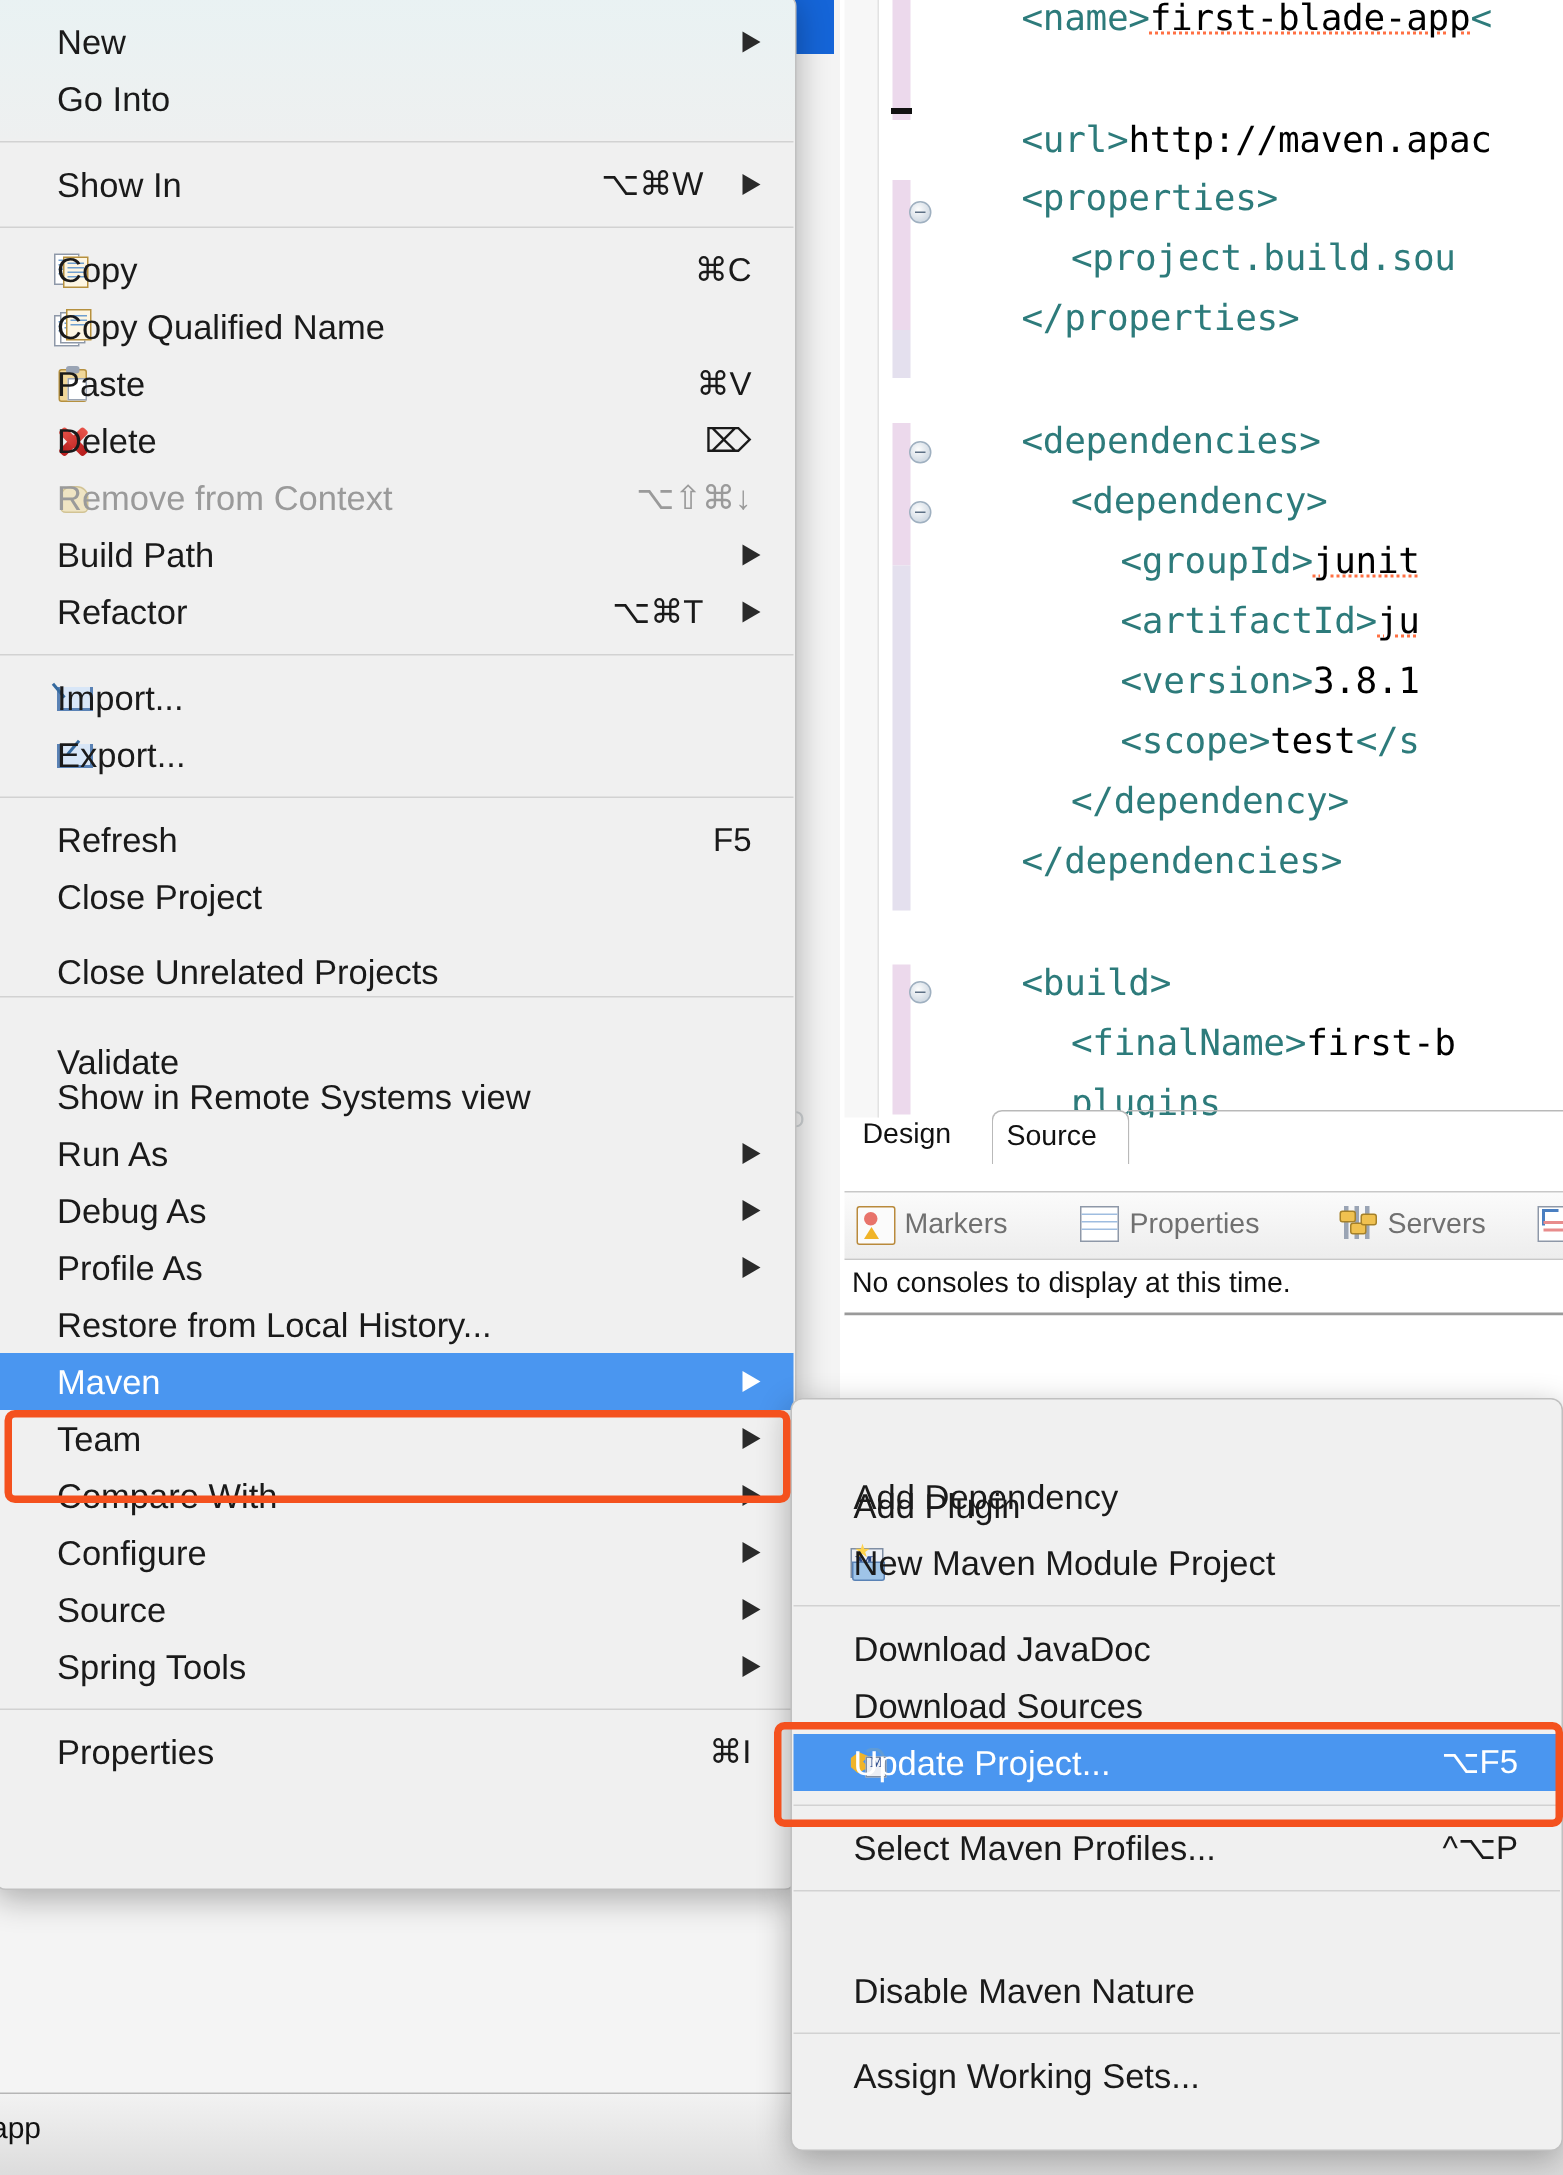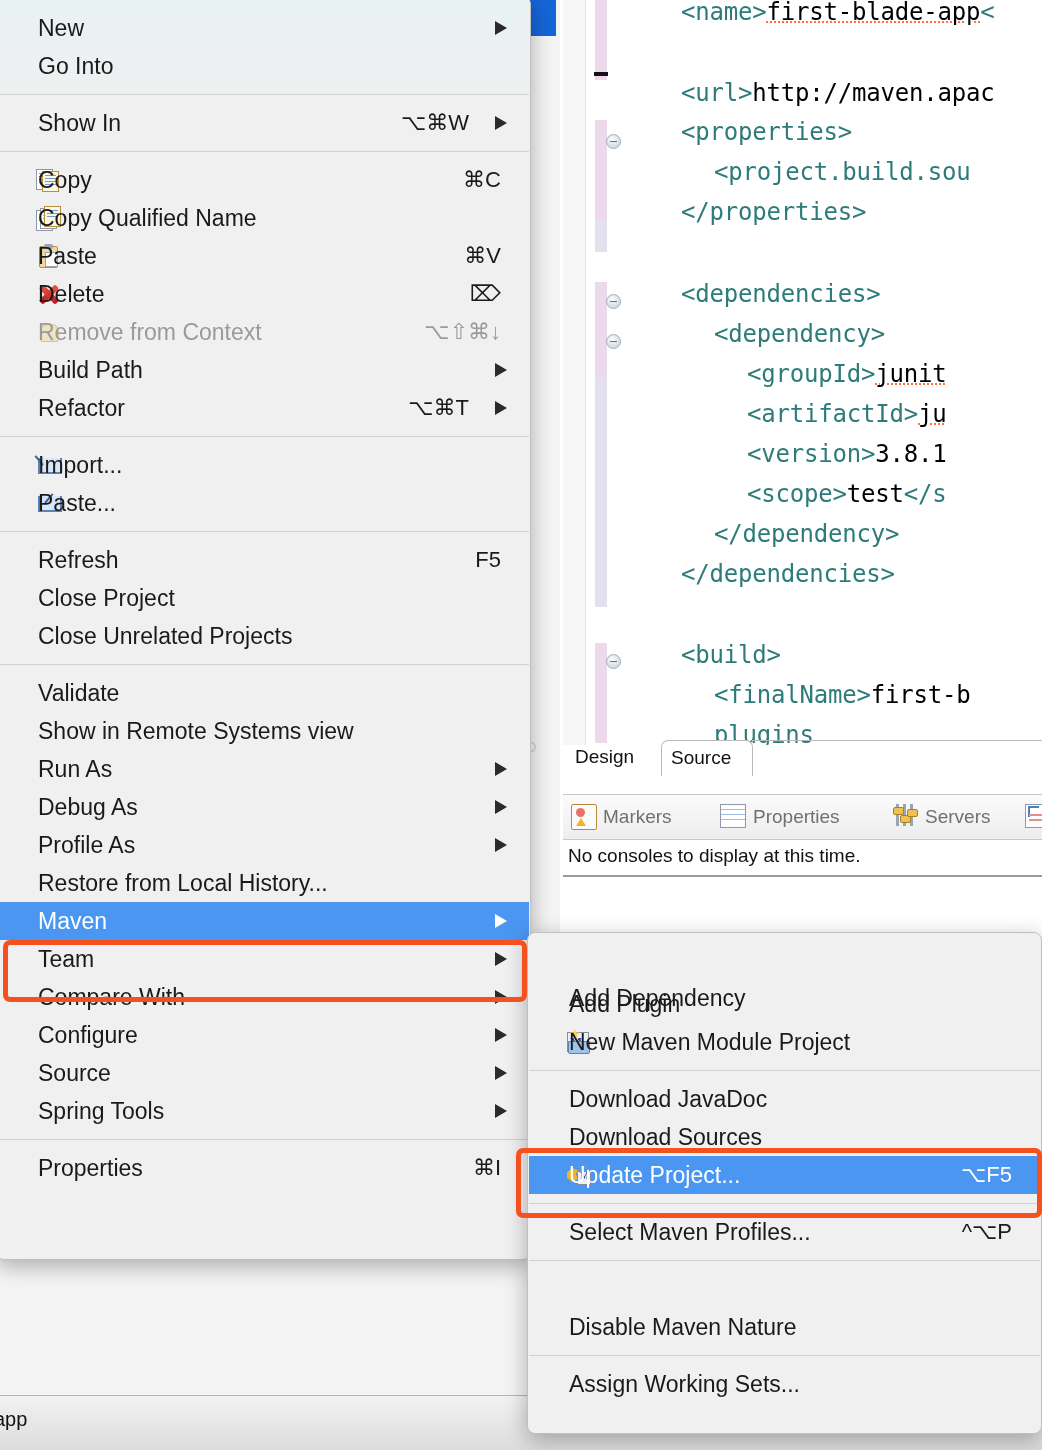--- a/index.html
+++ b/index.html
@@ -332,36 +332,36 @@
         <span class="ic-tray"></span>
         <span class="ic-arrowdn"></span>
       </span>
       <span class="lbl" style="height: 38px; line-height: 38px;">Import...</span>
     </div>
     <div class="mi" style="top: 487px; height: 38px;">
       <span class="micon">
         <span class="ic-tray"></span>
         <span class="ic-arrowup"></span>
       </span>
-      <span class="lbl" style="height: 38px; line-height: 38px;">Paste...</span>
+      <span class="lbl" style="height: 38px; line-height: 38px;">Export...</span>
     </div>
     <div class="sep" style="top: 534px;"></div>
     <div class="mi" style="top: 544px; height: 38px;">
       <span class="lbl" style="height: 38px; line-height: 38px;">Refresh</span>
       <span class="acc" style="height: 38px; line-height: 38px; right: 28px;">F5</span>
     </div>
     <div class="mi" style="top: 582px; height: 38px;">
       <span class="lbl" style="height: 38px; line-height: 38px;">Close Project</span>
     </div>
     <div class="mi" style="top: 620px; height: 38px;">
-      <span class="lbl" style="height: 38px; line-height: 38px;">Close Unrelated Projects</span>
+      <span class="lbl" style="height: 38px; line-height: 38px; margin-top: 12px;">Close Unrelated Projects</span>
     </div>
     <div class="sep" style="top: 667px;"></div>
     <div class="mi" style="top: 677px; height: 38px;">
-      <span class="lbl" style="height: 38px; line-height: 38px;">Validate</span>
+      <span class="lbl" style="height: 38px; line-height: 38px; margin-top: 15px;">Validate</span>
     </div>
     <div class="mi" style="top: 715px; height: 38px;">
       <span class="lbl" style="height: 38px; line-height: 38px;">Show in Remote Systems view</span>
     </div>
     <div class="mi" style="top: 753px; height: 38px;">
       <span class="lbl" style="height: 38px; line-height: 38px;">Run As</span>
       <span class="arrow" style="right: 22px; top: 12px;"></span>
     </div>
     <div class="mi" style="top: 791px; height: 38px;">
       <span class="lbl" style="height: 38px; line-height: 38px;">Debug As</span>

